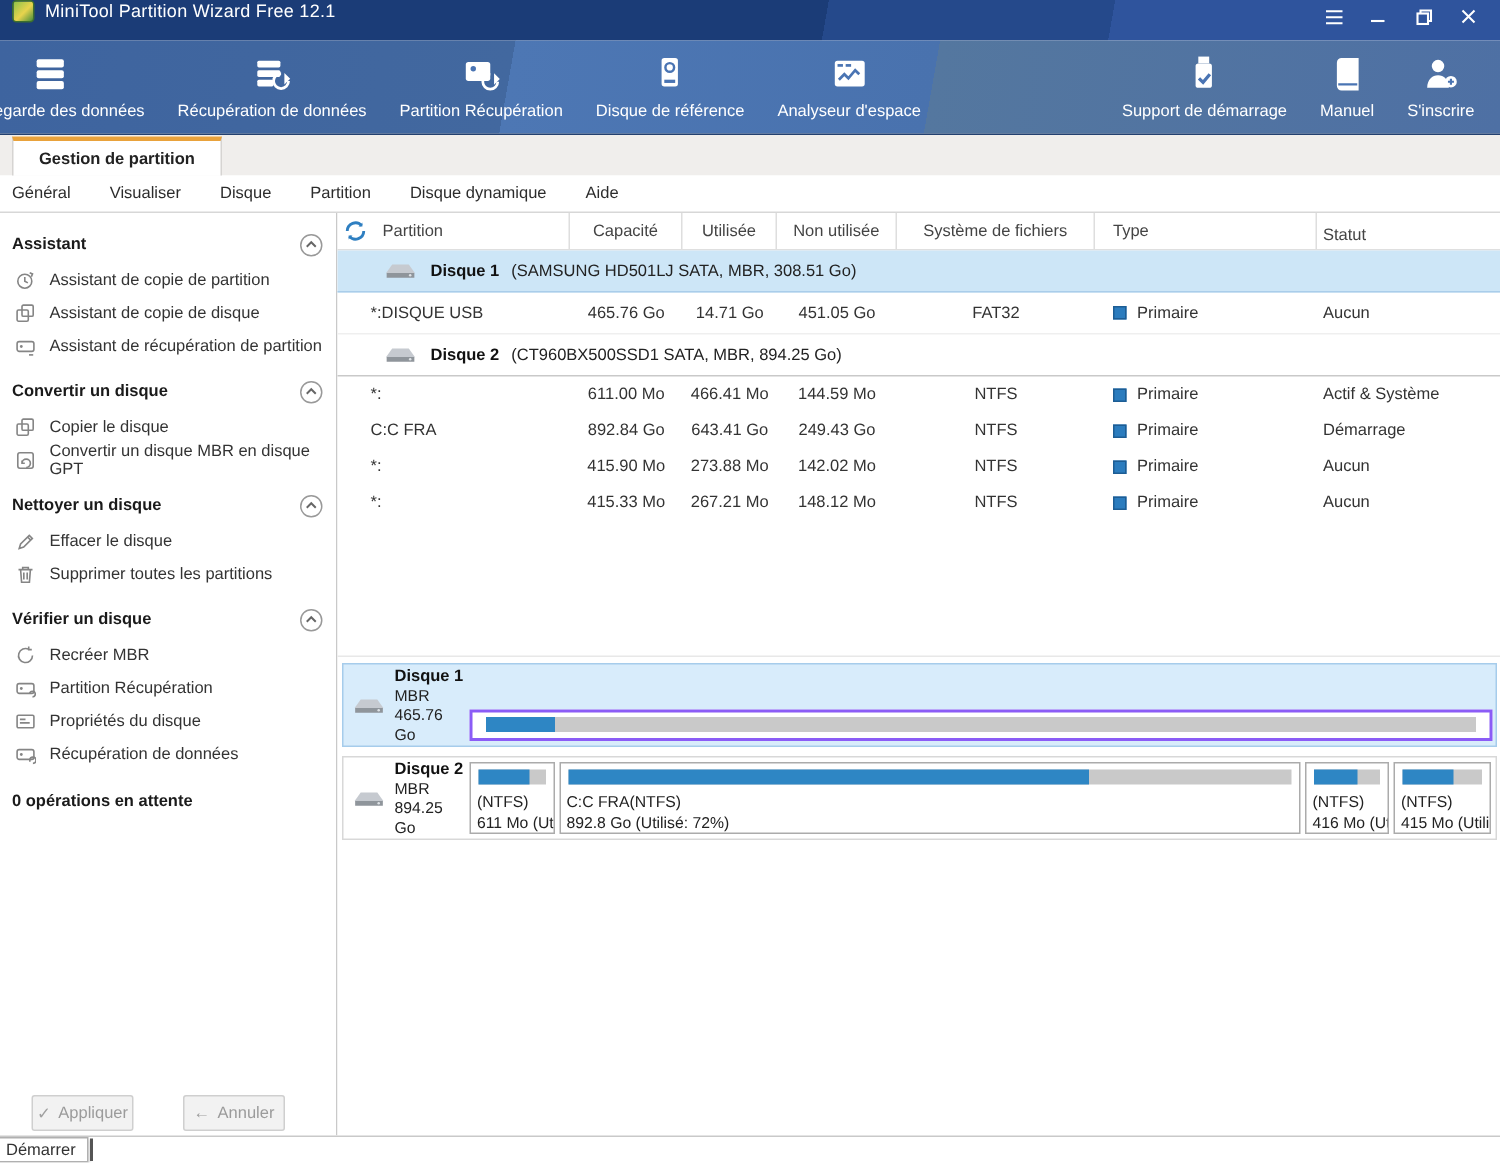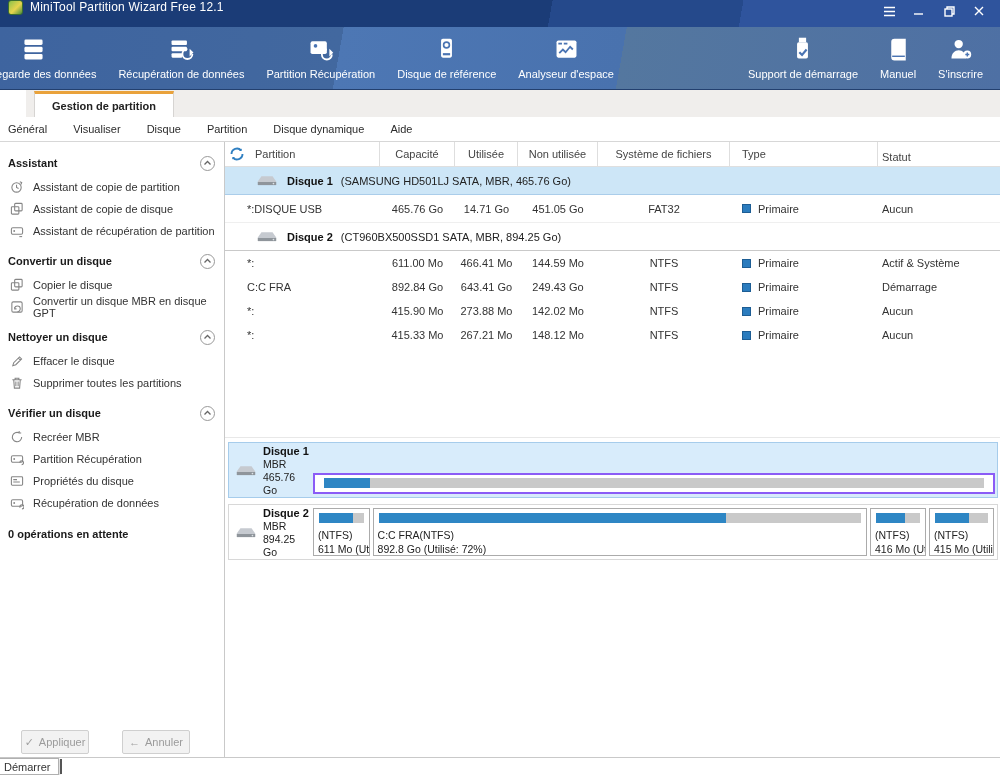--- a/index.html
+++ b/index.html
@@ -21,21 +21,21 @@
   .toolbar { height:63px; display:flex; align-items:center; color:#fff; overflow:hidden; border-bottom:1px solid #23406f;
     background:linear-gradient(100deg,#3e649f 0%,#42689f 34%,#4d77b4 34%,#4972ae 62%,#54779f 62%,#4e70a4 100%); }
   .tb-left { display:flex; }
   .tb-right { margin-left:auto; display:flex; padding-right:6px; }
   .tb-item { display:flex; flex-direction:column; align-items:center; justify-content:flex-end; gap:4px;
     padding:6px 11px 7px; white-space:nowrap; font-size:11px; cursor:default; }
   .tb-item:first-child { margin-left:-40px; }
   .tb-item svg { width:29px; height:29px; }
 
   
-  .tabstrip { height:27px; background:#f0eeec; display:flex; align-items:flex-end; padding-left:8px;margin-left:26px; }
+  .tabstrip { height:27px; background:#f0eeec; display:flex; align-items:flex-end; padding-left:8px; }
   .tab { height:26px; background:#fff; border:1px solid #d6d4d2; border-bottom:none; border-top:3px solid #e9a23b;
     padding:0 17px; display:flex; align-items:center; font-weight:bold; color:#222; }
 
   
   .menubar { height:25px; background:#fff; display:flex; align-items:center; padding-left:0;
     border-bottom:1px solid #d7d7d7; }
   .menu-item { padding:0 13px; color:#2c2c2c; }
   .menu-item:first-child { padding-left:8px; }
 
   
@@ -383,21 +383,21 @@
         <div class="gh ghG">Statut</div>
       </div>
 
       <div class="trow group sel">
         <svg class="hdd-sm" viewBox="0 0 26 14">
           <path d="M3 8l4-5.5h12L23 8v1H3z" fill="#c6cad0"></path>
             <path d="M3 8.6h20V12H3z" fill="#8f959b"></path>
             <circle cx="20" cy="10.3" r=".9" fill="#dfe3e7"></circle>
         </svg>
         <span class="gname">Disque 1</span>
-        <span class="gdet">(SAMSUNG HD501LJ SATA, MBR, 465.76 Go)</span>
+        <span class="gdet">(SAMSUNG HD501LJ SATA, MBR, 308.51 Go)</span>
       </div>
 
       <div class="trow part usb">
         <div class="c c0">*:DISQUE USB</div>
         <div class="c c1">465.76 Go</div>
         <div class="c c2">14.71 Go</div>
         <div class="c c3">451.05 Go</div>
         <div class="c c4">FAT32</div>
         <div class="c c5">
             <span class="sq"></span>

